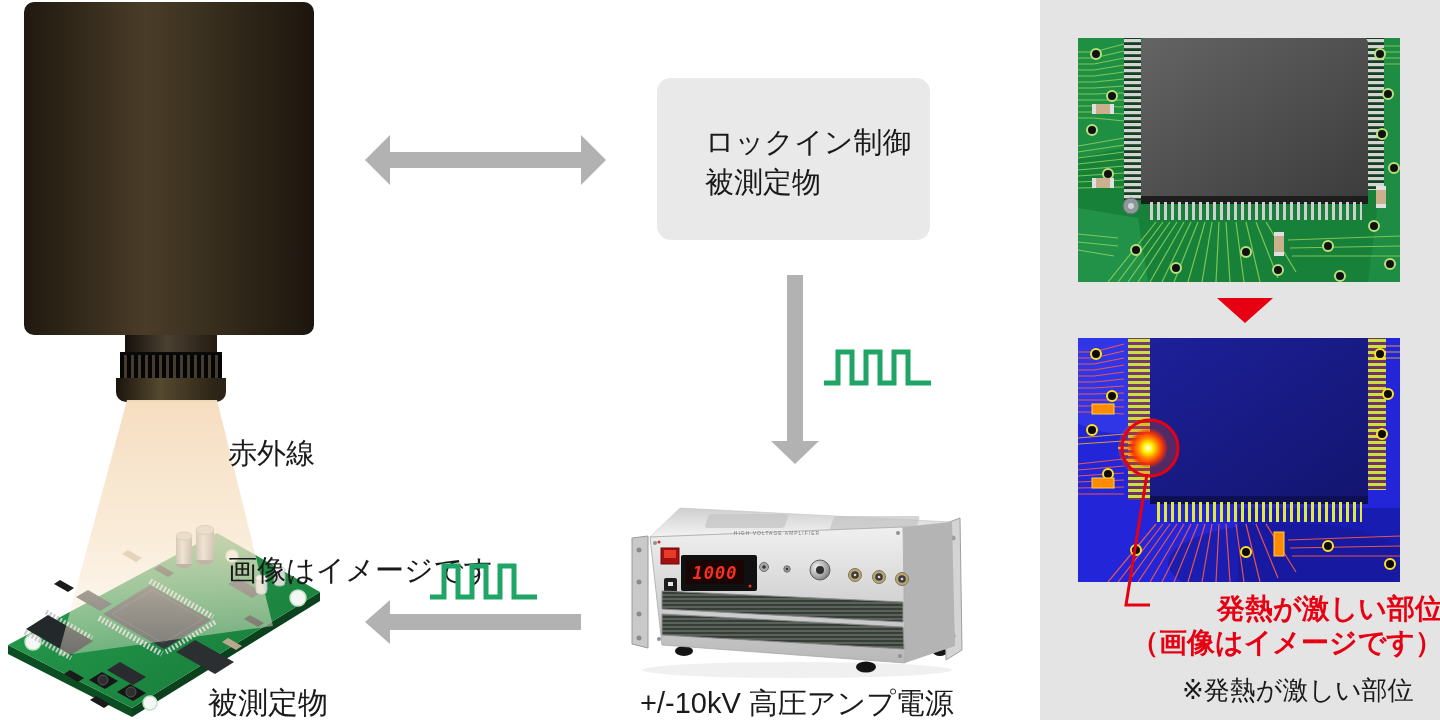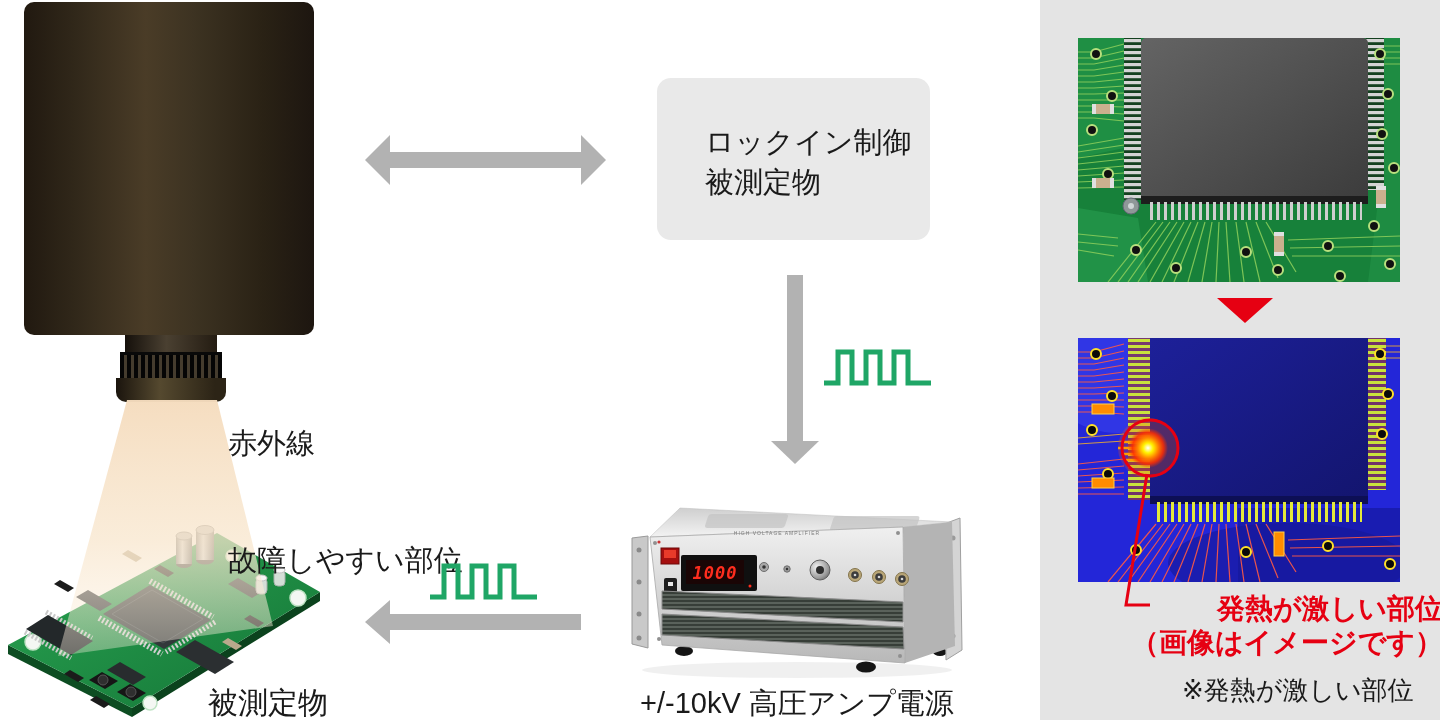--- a/index.html
+++ b/index.html
@@ -13,21 +13,21 @@
   #cam-neck{left:125px;top:335px;width:92px;height:17px;
     background:linear-gradient(90deg,#15100b,#4a4031 45%,#241c12);}
   #cam-ring{left:120px;top:352px;width:102px;height:24px;border-top:3px solid #090909;border-bottom:2px solid #090909;
     background:repeating-linear-gradient(90deg,#050505 0 4px,#453c2e 4px 7px);}
   #cam-barrel{left:116px;top:378px;width:110px;height:24px;border-radius:0 0 10px 10px;
     background:linear-gradient(90deg,#1a140d,#55492f 40%,#2c2416 90%);}
   
   #ctrl-box{left:657px;top:78px;width:273px;height:162px;background:#e9e9e9;border-radius:14px;
     font-size:29px;line-height:40px;padding:44px 0 14px 48px;box-sizing:border-box;}
   
-  #cam-label{left:228px;top:346px;font-size:29px;line-height:39px;}
+  #cam-label{left:228px;top:356px;font-size:29px;line-height:39px;}
   #target-label{left:208px;top:683px;font-size:30px;}
   #amp-label{left:640px;top:684px;font-size:29px;}
   #hot-label1{left:1217px;top:590px;font-size:28px;color:#e60012;font-weight:bold;}
   #hot-label2{left:1131px;top:624px;font-size:28px;color:#e60012;font-weight:bold;}
   #img-note{left:1182px;top:673px;font-size:26px;}
   
   #result-panel{left:1040px;top:0;width:400px;height:720px;background:#e4e4e4;}
 </style>
 </head>
 <body>
@@ -119,21 +119,21 @@
         <stop offset="0" stop-color="#f5dcbe" stop-opacity="0.97"></stop>
         <stop offset="0.55" stop-color="#f8e6cd" stop-opacity="0.75"></stop>
         <stop offset="1" stop-color="#fdf2e2" stop-opacity="0.35"></stop>
       </linearGradient>
     </defs>
     <polygon points="87,2 177,2 233,228 18,258" fill="url(#coneG)"></polygon>
   </svg>
 
   <div class="abs label" id="cam-label">
     <div>赤外線</div>
-    <div>故障しやすい部位</div>
+    <div>画像はイメージです</div>
   </div>
   <div class="abs label" id="target-label">被測定物</div>
 
   <svg class="abs" style="left:363px;top:132px" width="245" height="56" viewBox="0 0 245 56">
     <polygon fill="#b2b2b2" points="2,28 27,3 27,20 218,20 218,3 243,28 218,53 218,36 27,36 27,53"></polygon>
   </svg>
 
   <div class="abs" id="ctrl-box">
     <div>ロックイン制御</div>
     <div>被測定物</div>

